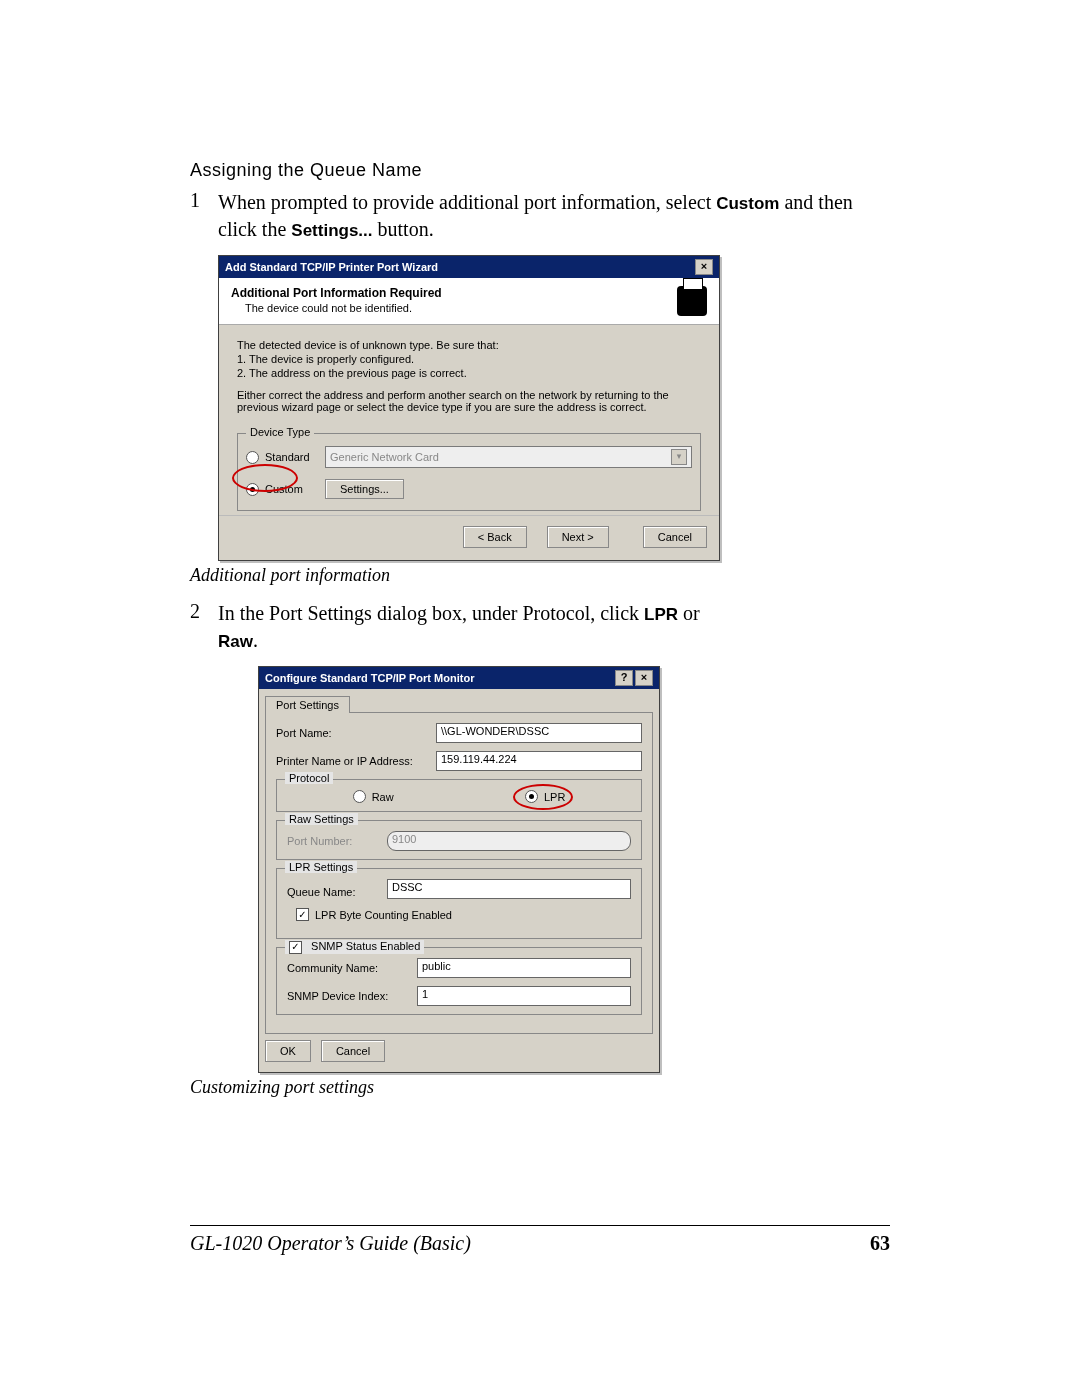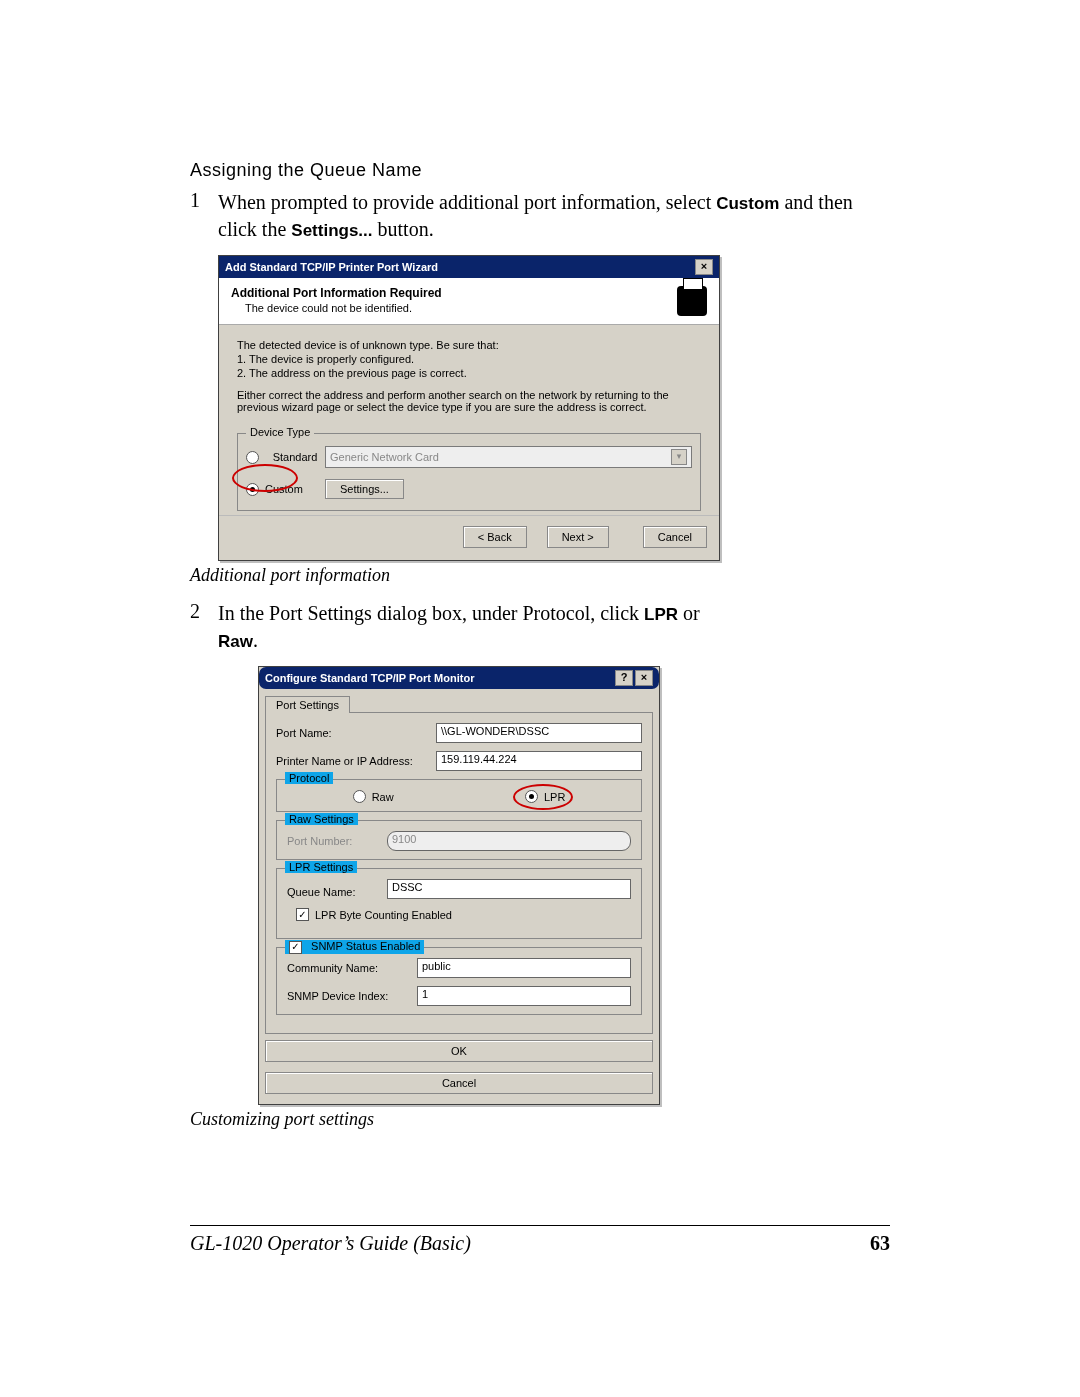--- a/index.html
+++ b/index.html
@@ -158,21 +158,20 @@
     margin-left: 40px;
   }
   .dlg2-title {
     background: #0a246a;
     color: #fff;
     font-weight: bold;
     padding: 3px 6px;
     display: flex;
     justify-content: space-between;
     align-items: center;
-    border-radius: 7px;
   }
   .title-ctrls { display:flex; gap:2px; }
   .help-q { width:16px; height:14px; background:#d6d2c8; border:1px solid #888; text-align:center; line-height:12px; font-weight:bold; font-size:11px; color:#000;}
   .tab {
     display:inline-block;
     background:#d6d2c8;
     border:1px solid #888;
     border-bottom:none;
     padding:2px 10px;
     margin:6px 0 0 6px;
@@ -192,27 +191,26 @@
   .chk { width:11px; height:11px; border:1px solid #555; background:#fff; margin-right:6px; display:inline-flex; align-items:center; justify-content:center;}
   .chk.sel::after { content:"✓"; font-size:10px; line-height:10px; }
   .fs2 {
     border:1px solid #888;
     position:relative;
     padding:10px 10px 8px 10px;
     margin-bottom:8px;
   }
   .fs2 .leg {
     position:absolute; top:-8px; left:8px;
-    background:#0ea5e9; padding:0 4px;
+    background:#e5e5e5; padding:0 4px;
   }
   .proto-row { display:flex; justify-content:space-around; align-items:center; position:relative; }
   .dlg2-buttons {
-    display:flex; justify-content:flex-end; gap:10px;
+    display:flex; justify-content:flex-start; gap:10px;
     padding:0 6px 10px 6px;
-    flex-direction:column;
   }
 
   
   .footer-rule {
     position: absolute;
     left: 190px;
     top: 1225px;
     width: 700px;
     border-top: 1px solid #000;
   }
@@ -259,21 +257,21 @@
         <p>The detected device is of unknown type. Be sure that:</p>
         <p>1. The device is properly configured.</p>
         <p>2. The address on the previous page is correct.</p>
         <p style="margin-top:10px;">Either correct the address and perform another search on the network by returning to the previous wizard page or select the device type if you are sure the address is correct.</p>
 
         <div class="fieldset" style="position:relative;">
           <span class="legend">Device Type</span>
 
           <div class="devtype-row">
             <span class="radio"></span>
-            <span style="width:60px;text-align:center;">Standard</span>
+            <span style="width:60px;">Standard</span>
             <span class="dd disabled">
               <span>Generic Network Card</span>
               <span class="dd-arrow">▾</span>
             </span>
           </div>
 
           <div class="devtype-row" style="margin-top:6px;">
             <span class="radio sel"></span>
             <span style="width:60px;">Custom</span>
             <button class="btn" style="height:20px;">Settings...</button>

